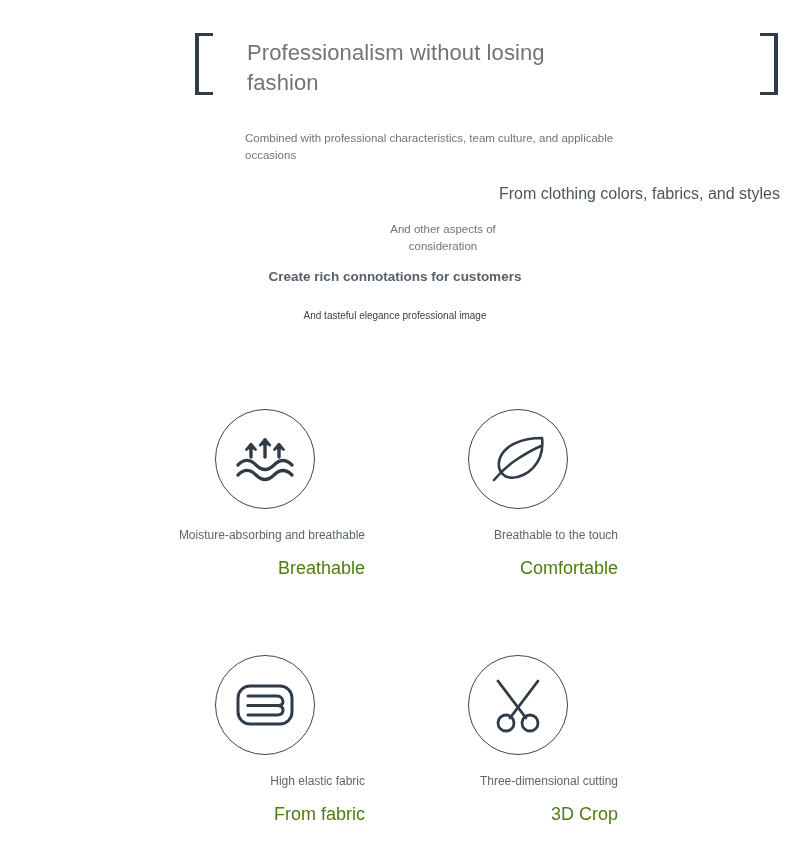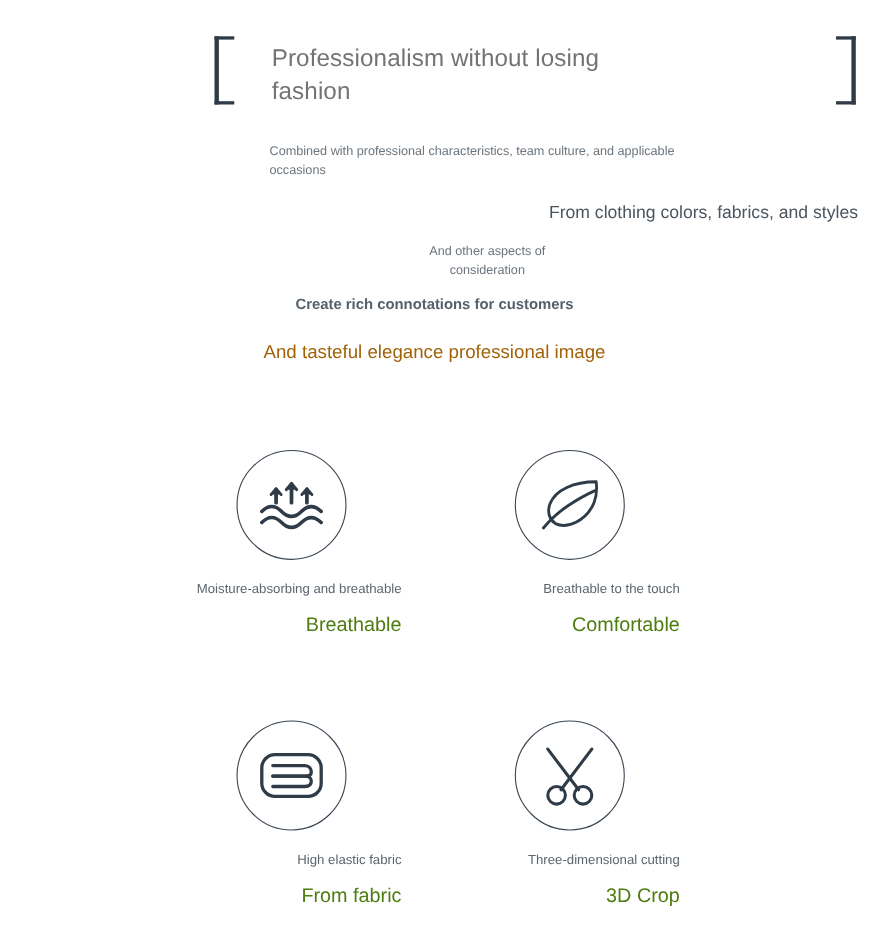--- a/index.html
+++ b/index.html
@@ -107,22 +107,22 @@
     font-size: 13.5px;
     color: #55606a;
     font-weight: bold;
   }
   .line-d {
     position: absolute;
     left: 0;
     top: 310px;
     width: 790px;
     text-align: center;
-    font-size: 17px;
-    color: #a16207;
+    font-size: 10px;
+    color: #404040;
   }
 
   
   .features {
     position: absolute;
     left: 0;
     top: 400px;
     width: 790px;
   }
   .feature-row {

